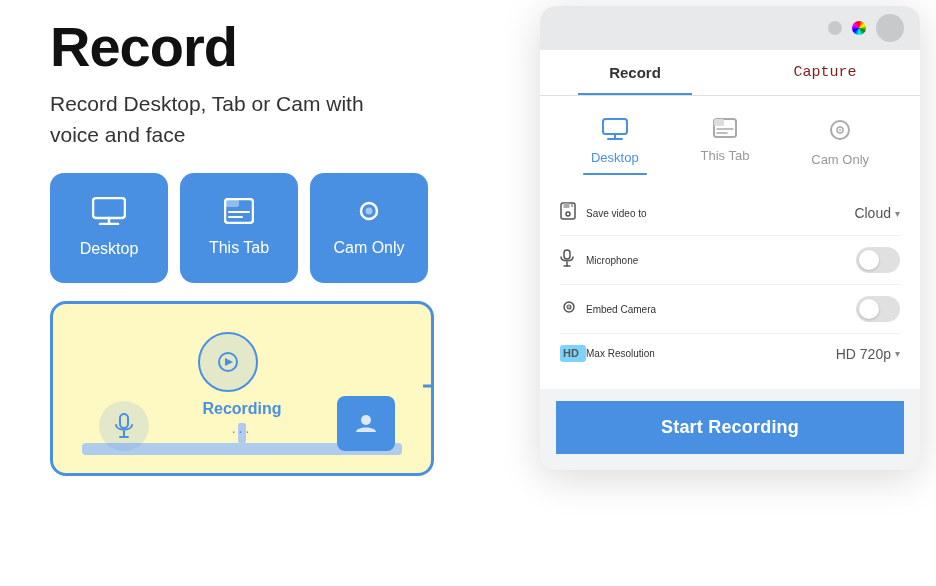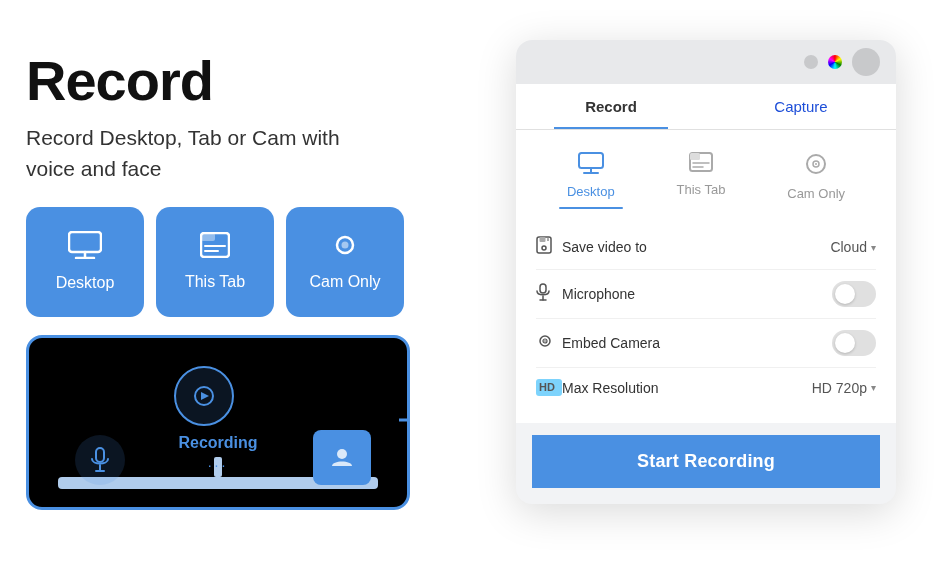--- a/index.html
+++ b/index.html
@@ -9,24 +9,23 @@
       background: #ffffff;
       font-family: -apple-system, BlinkMacSystemFont, 'Segoe UI', sans-serif;
       overflow: hidden;
       position: relative;
     }
 
     .main-container {
       display: flex;
       width: 936px;
       height: 586px;
-      padding: 50px 40px 40px 50px;
+      padding: 16px 40px 40px 50px;
       gap: 30px;
       align-items: flex-start;
-      justify-content: flex-end;
     }
 
     
     .left-panel {
       flex: 0 0 460px;
       display: flex;
       flex-direction: column;
       gap: 18px;
     }
 
@@ -73,21 +72,21 @@
 
     .option-btn .btn-label {
       font-size: 16px;
       font-weight: 500;
       color: white;
     }
 
     .preview-box {
       width: 384px;
       height: 175px;
-      background: #000000;
+      background: #fef9c3;
       border-radius: 16px;
       border: 3px solid #4A90E2;
       position: relative;
       display: flex;
       align-items: center;
       justify-content: center;
       overflow: hidden;
       text-decoration: underline;
     }
 
@@ -156,21 +155,22 @@
       cursor: pointer;
       position: relative;
     }
 
     .tab-item.active {
       color: #333;
       font-weight: 600;
     }
 
     .tab-item.inactive {
-      color: #1d4ed8;
+      color: #7f1d1d;
+      font-family: Liberation Mono, monospace;
     }
 
     .tab-item.active::after {
       content: '';
       position: absolute;
       bottom: 0;
       left: 20%;
       width: 60%;
       height: 2px;
       background: #4A90E2;
@@ -246,21 +246,21 @@
 
     .setting-icon {
       font-size: 16px;
       color: #555;
       width: 26px;
       flex-shrink: 0;
     }
 
     .setting-label {
       flex: 1;
-      font-size: 14px;
+      font-size: 10px;
       color: #333;
     }
 
     .setting-value {
       font-size: 14px;
       color: #555;
       display: flex;
       align-items: center;
       gap: 4px;
     }

